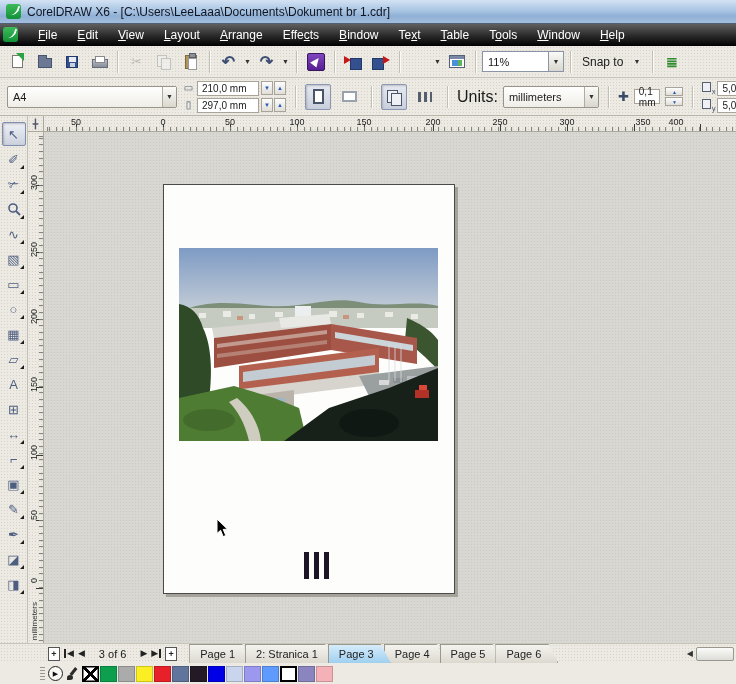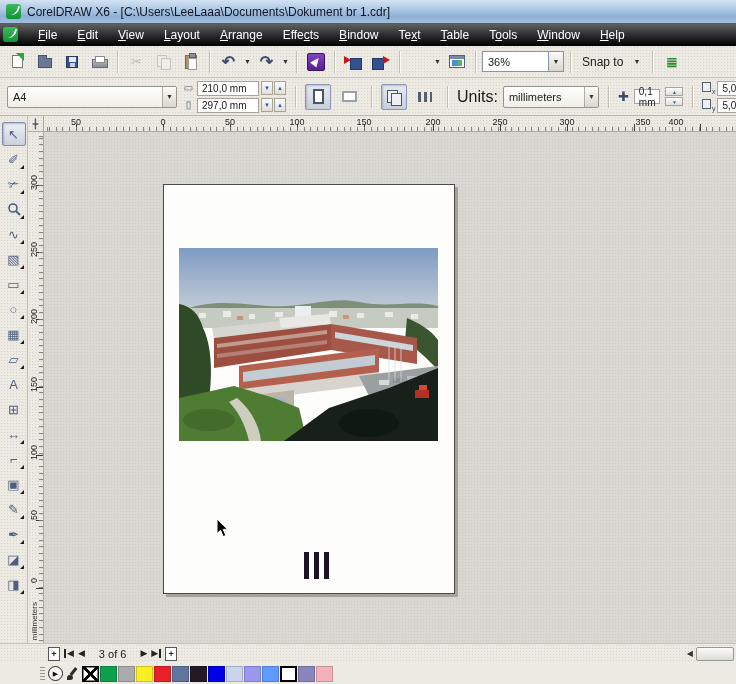--- a/index.html
+++ b/index.html
@@ -240,21 +240,21 @@
     <div class="tsep"></div>
     <div class="tbtn">
       <span class="ic-launcher"></span>
     </div>
     <span class="caret"></span>
     <div class="tbtn">
       <span class="ic-welcome"></span>
     </div>
     <div class="tsep"></div>
     <div class="zoom-combo">
-      <span class="zc-text">36%</span>
+      <span class="zc-text">11%</span>
       <span class="zc-caret"></span>
     </div>
     <div class="tsep"></div>
     <div class="snap">
       <span>Snap to</span>
       <span class="caret"></span>
     </div>
     <div class="tsep"></div>
     <div class="tbtn">
       <span class="ic-options"></span>
@@ -526,20 +526,28 @@
 <div class="pagebar dit">
   <div class="nav">
     <span class="addpage"></span>
     <span class="nav-arrow first">◀</span>
     <span class="nav-arrow">◀</span>
     <span class="nav-pos">3 of 6</span>
     <span class="nav-arrow">▶</span>
     <span class="nav-arrow last">▶</span>
     <span class="addpage"></span>
   </div>
+  <div class="ptabs" id="ptabs">
+      <div class="ptab">Page 1</div>
+      <div class="ptab">2: Stranica 1</div>
+      <div class="ptab active">Page 3</div>
+      <div class="ptab">Page 4</div>
+      <div class="ptab">Page 5</div>
+      <div class="ptab">Page 6</div>
+    </div>
   <div class="tab-scroll">
     <span class="scroll-left-btn"></span>
     <span class="scroll-thumb"></span>
   </div>
 </div>
 
 <div class="palettebar">
   <span class="pal-handle"></span>
   <span class="pal-flyout"></span>
   <span class="pal-dropper"></span>

